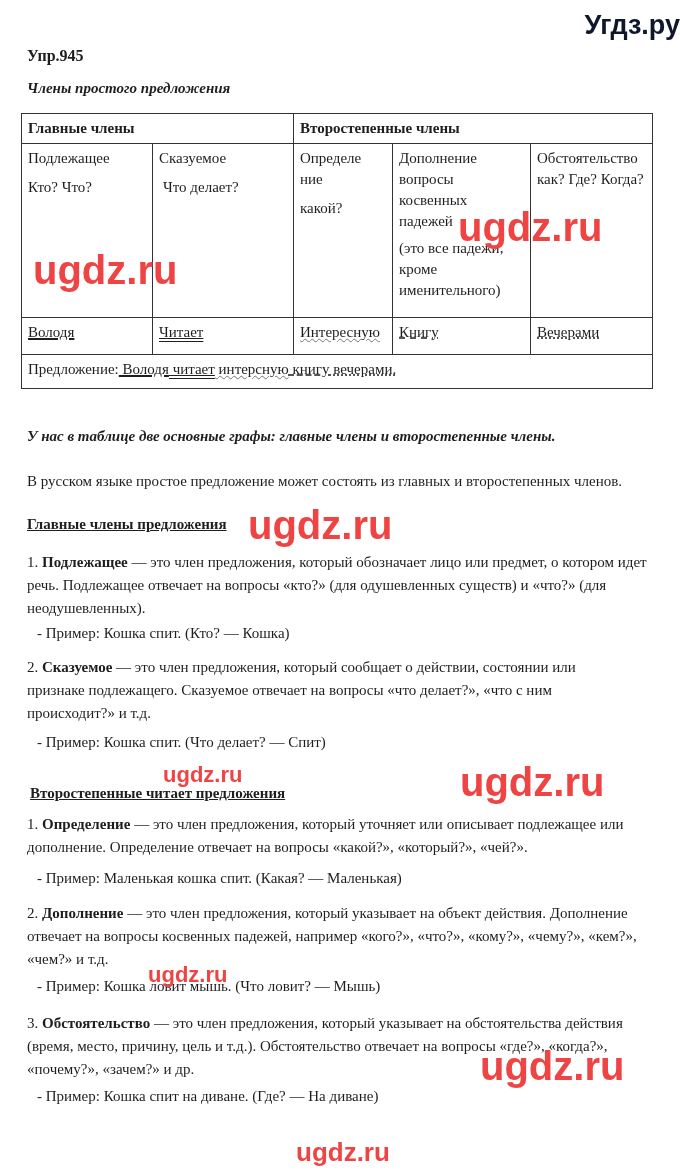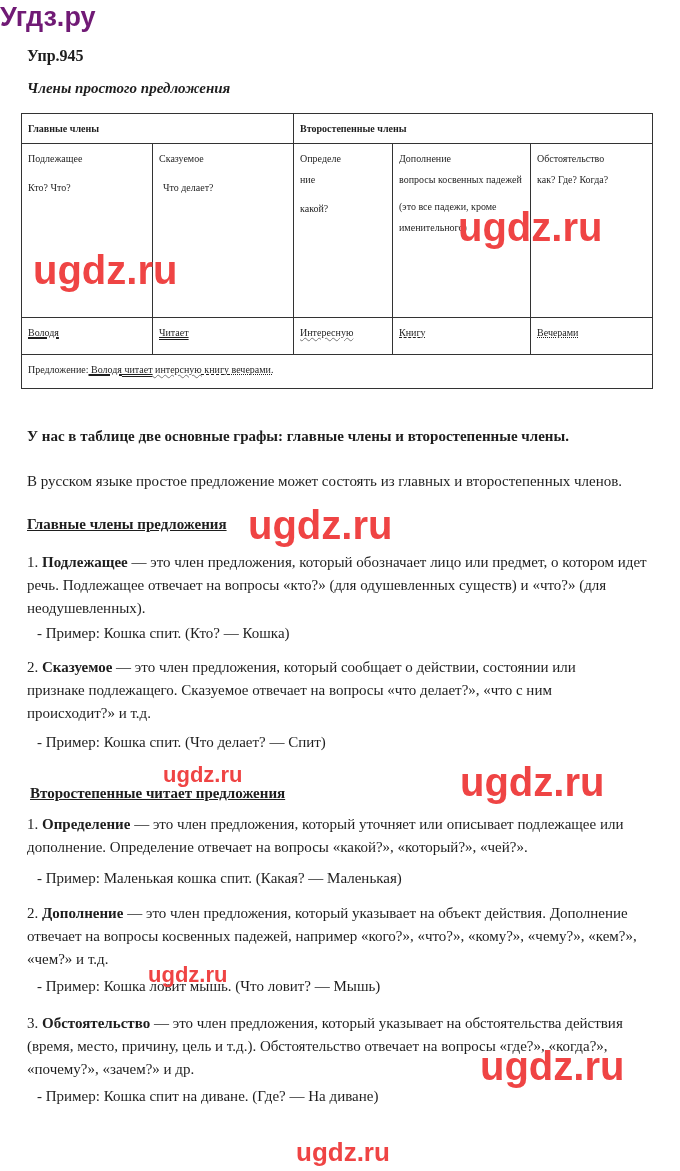--- a/index.html
+++ b/index.html
@@ -2,43 +2,43 @@
 <html><head>
   <meta charset="utf-8">
   <style>
     html, body { margin: 0; padding: 0; background: #ffffff; }
     body {
       width: 680px; height: 1171px; position: relative; overflow: hidden;
       font-family: "Liberation Serif", serif; color: #1e1e1e;
     }
     .abs { position: absolute; }
     .site-title {
-      left: 0; width: 680px; top: 2px; text-align: left;
-      font-family: "Liberation Sans", sans-serif; font-weight: bold; font-size: 27px; color: #701a75;
+      left: 0; width: 680px; top: 10px; text-align: right;
+      font-family: "Liberation Sans", sans-serif; font-weight: bold; font-size: 27px; color: #0f172a;
     }
     .ex-title { left: 27px; top: 47px; font-weight: bold; font-size: 16px; }
     .section-italic { left: 27px; top: 80px; font-weight: bold; font-style: italic; font-size: 15px; }
 
     table.members {
       position: absolute; left: 21px; top: 113px; width: 631px;
-      border-collapse: collapse; font-size: 10px; table-layout: fixed; font-family: Liberation Serif, serif;
+      border-collapse: collapse; font-size: 15px; table-layout: fixed; font-family: Liberation Serif, serif;
     }
     table.members td { border: 1.3px solid #333; vertical-align: top; padding: 4px 6px; line-height: 21px; }
     .hdr { font-weight: bold; height: 24px; }
     .big-row td { height: 165px; }
     .word-row td { height: 28px; padding-top: 4px; }
     .sent-row td { height: 25px; }
     .u-solid { text-decoration: underline; text-decoration-thickness: 1.5px; }
     .u-double { text-decoration: underline double; }
     .u-wavy { text-decoration: underline wavy #777; text-decoration-thickness: 1px; text-align: center; }
     .u-dashed { text-decoration: underline dashed; }
     .u-dotdash { text-decoration: underline dotted; }
 
     .para { left: 27px; width: 630px; font-size: 15px; line-height: 23px; }
-    .bold-italic { font-weight: bold; }
+    .bold-italic { font-weight: bold; font-style: italic; }
     .subhead { font-weight: bold; text-decoration: underline; font-size: 15px; }
     .example { left: 37px; font-size: 15px; }
 
     .wm {
       position: absolute; font-family: "Liberation Sans", sans-serif; font-weight: bold; color: #ef4444;
       letter-spacing: 0px;
     }
     .wm-big { font-size: 40px; }
     .wm-small { font-size: 22px; }
     .wm-mid { font-size: 26px; }

